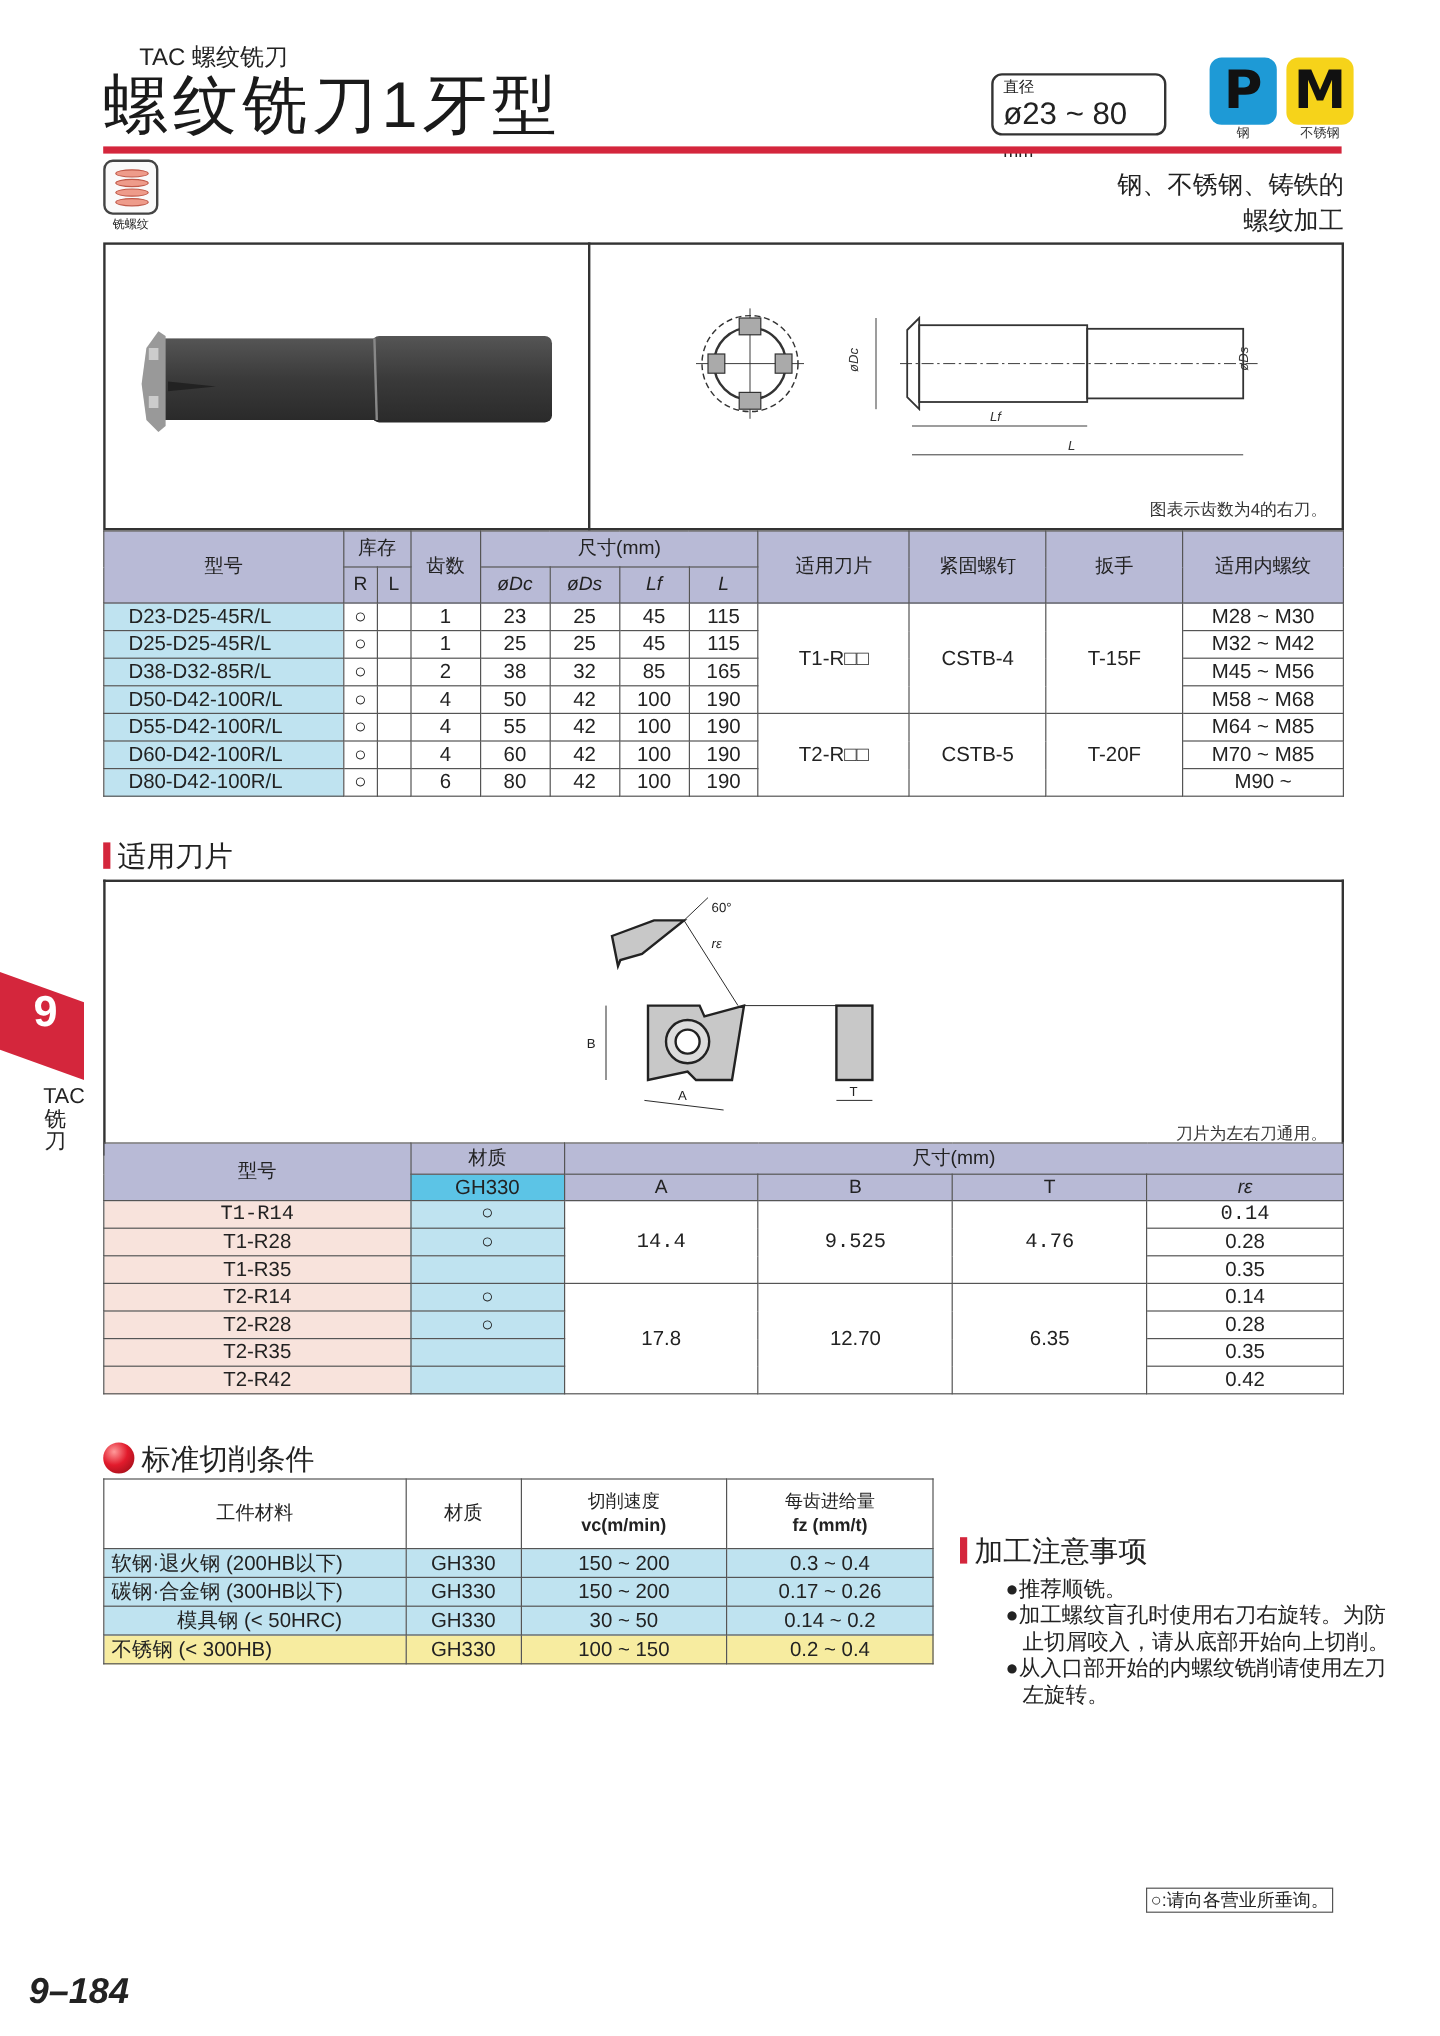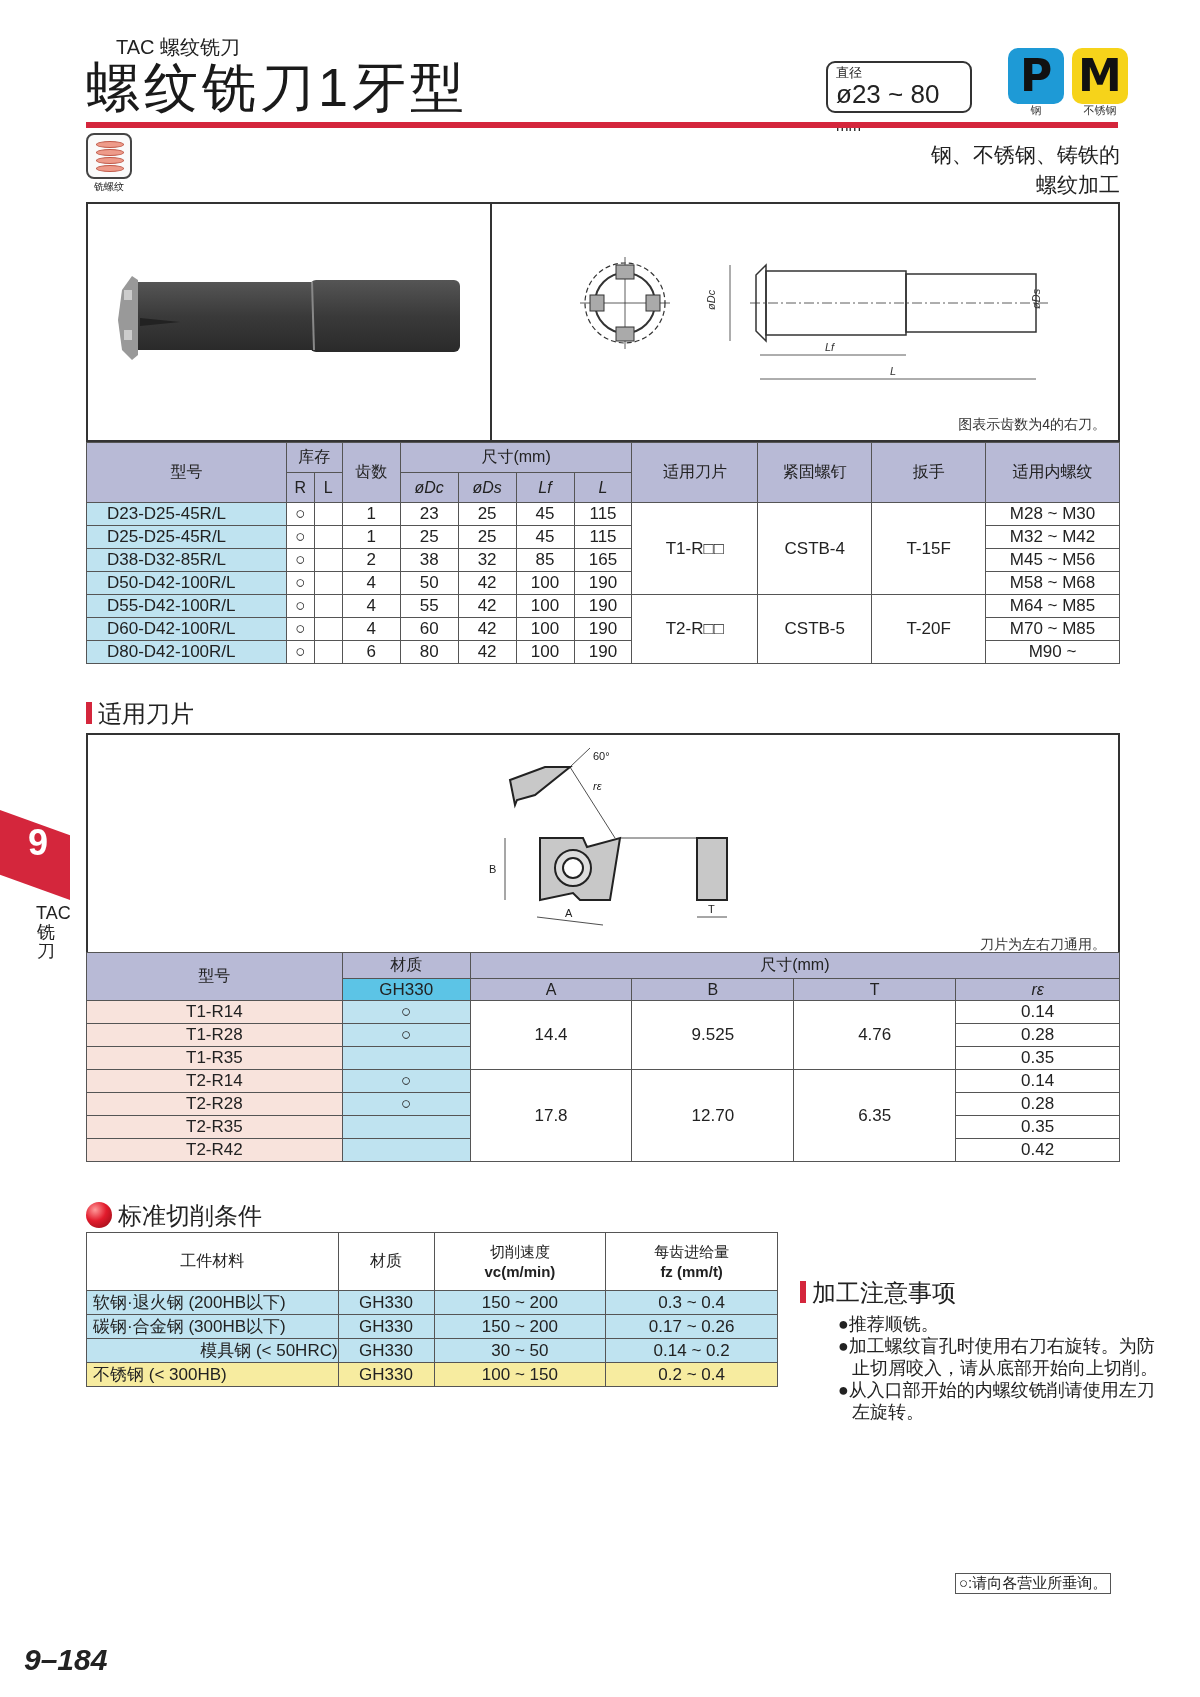--- a/index.html
+++ b/index.html
@@ -305,21 +305,21 @@
     <th class="hdr">材质</th>
     <th colspan="4" class="hdr bold">尺寸(mm)</th>
   </tr>
   <tr style="height:22px;">
     <th class="ins-gh">GH330</th>
     <th class="hdr bold">A</th>
     <th class="hdr bold">B</th>
     <th class="hdr bold">T</th>
     <th class="hdr bold" style="font-style:italic">rε</th>
   </tr>
-  <tr style="height:23px;">
+  <tr style="height:23px;font-family:Liberation Mono, monospace;">
     <td class="ins-model">T1-R14</td>
     <td class="ins-mat">○</td>
     <td rowspan="3">14.4</td>
     <td rowspan="3">9.525</td>
     <td rowspan="3">4.76</td>
     <td>0.14</td>
   </tr>
   <tr style="height:23px;">
     <td class="ins-model">T1-R28</td>
     <td class="ins-mat">○</td>
@@ -386,21 +386,21 @@
     <td>150 ~ 200</td>
     <td>0.3 ~ 0.4</td>
   </tr>
   <tr class="cond-blue" style="height:23px;">
     <td style="text-align:left;padding-left:6px">碳钢·合金钢 (300HB以下)</td>
     <td class="bold">GH330</td>
     <td>150 ~ 200</td>
     <td>0.17 ~ 0.26</td>
   </tr>
   <tr class="cond-blue" style="height:23px;">
-    <td style="text-align:right;padding-left:8px">模具钢 (&lt; 50HRC)</td>
+    <td style="text-align:center;padding-left:8px">模具钢 (&lt; 50HRC)</td>
     <td class="bold">GH330</td>
     <td>30 ~ 50</td>
     <td>0.14 ~ 0.2</td>
   </tr>
   <tr class="cond-yellow" style="height:23px;padding-left:28px;">
     <td style="text-align:left;padding-left:6px">不锈钢 (&lt; 300HB)</td>
     <td class="bold">GH330</td>
     <td>100 ~ 150</td>
     <td>0.2 ~ 0.4</td>
   </tr>

